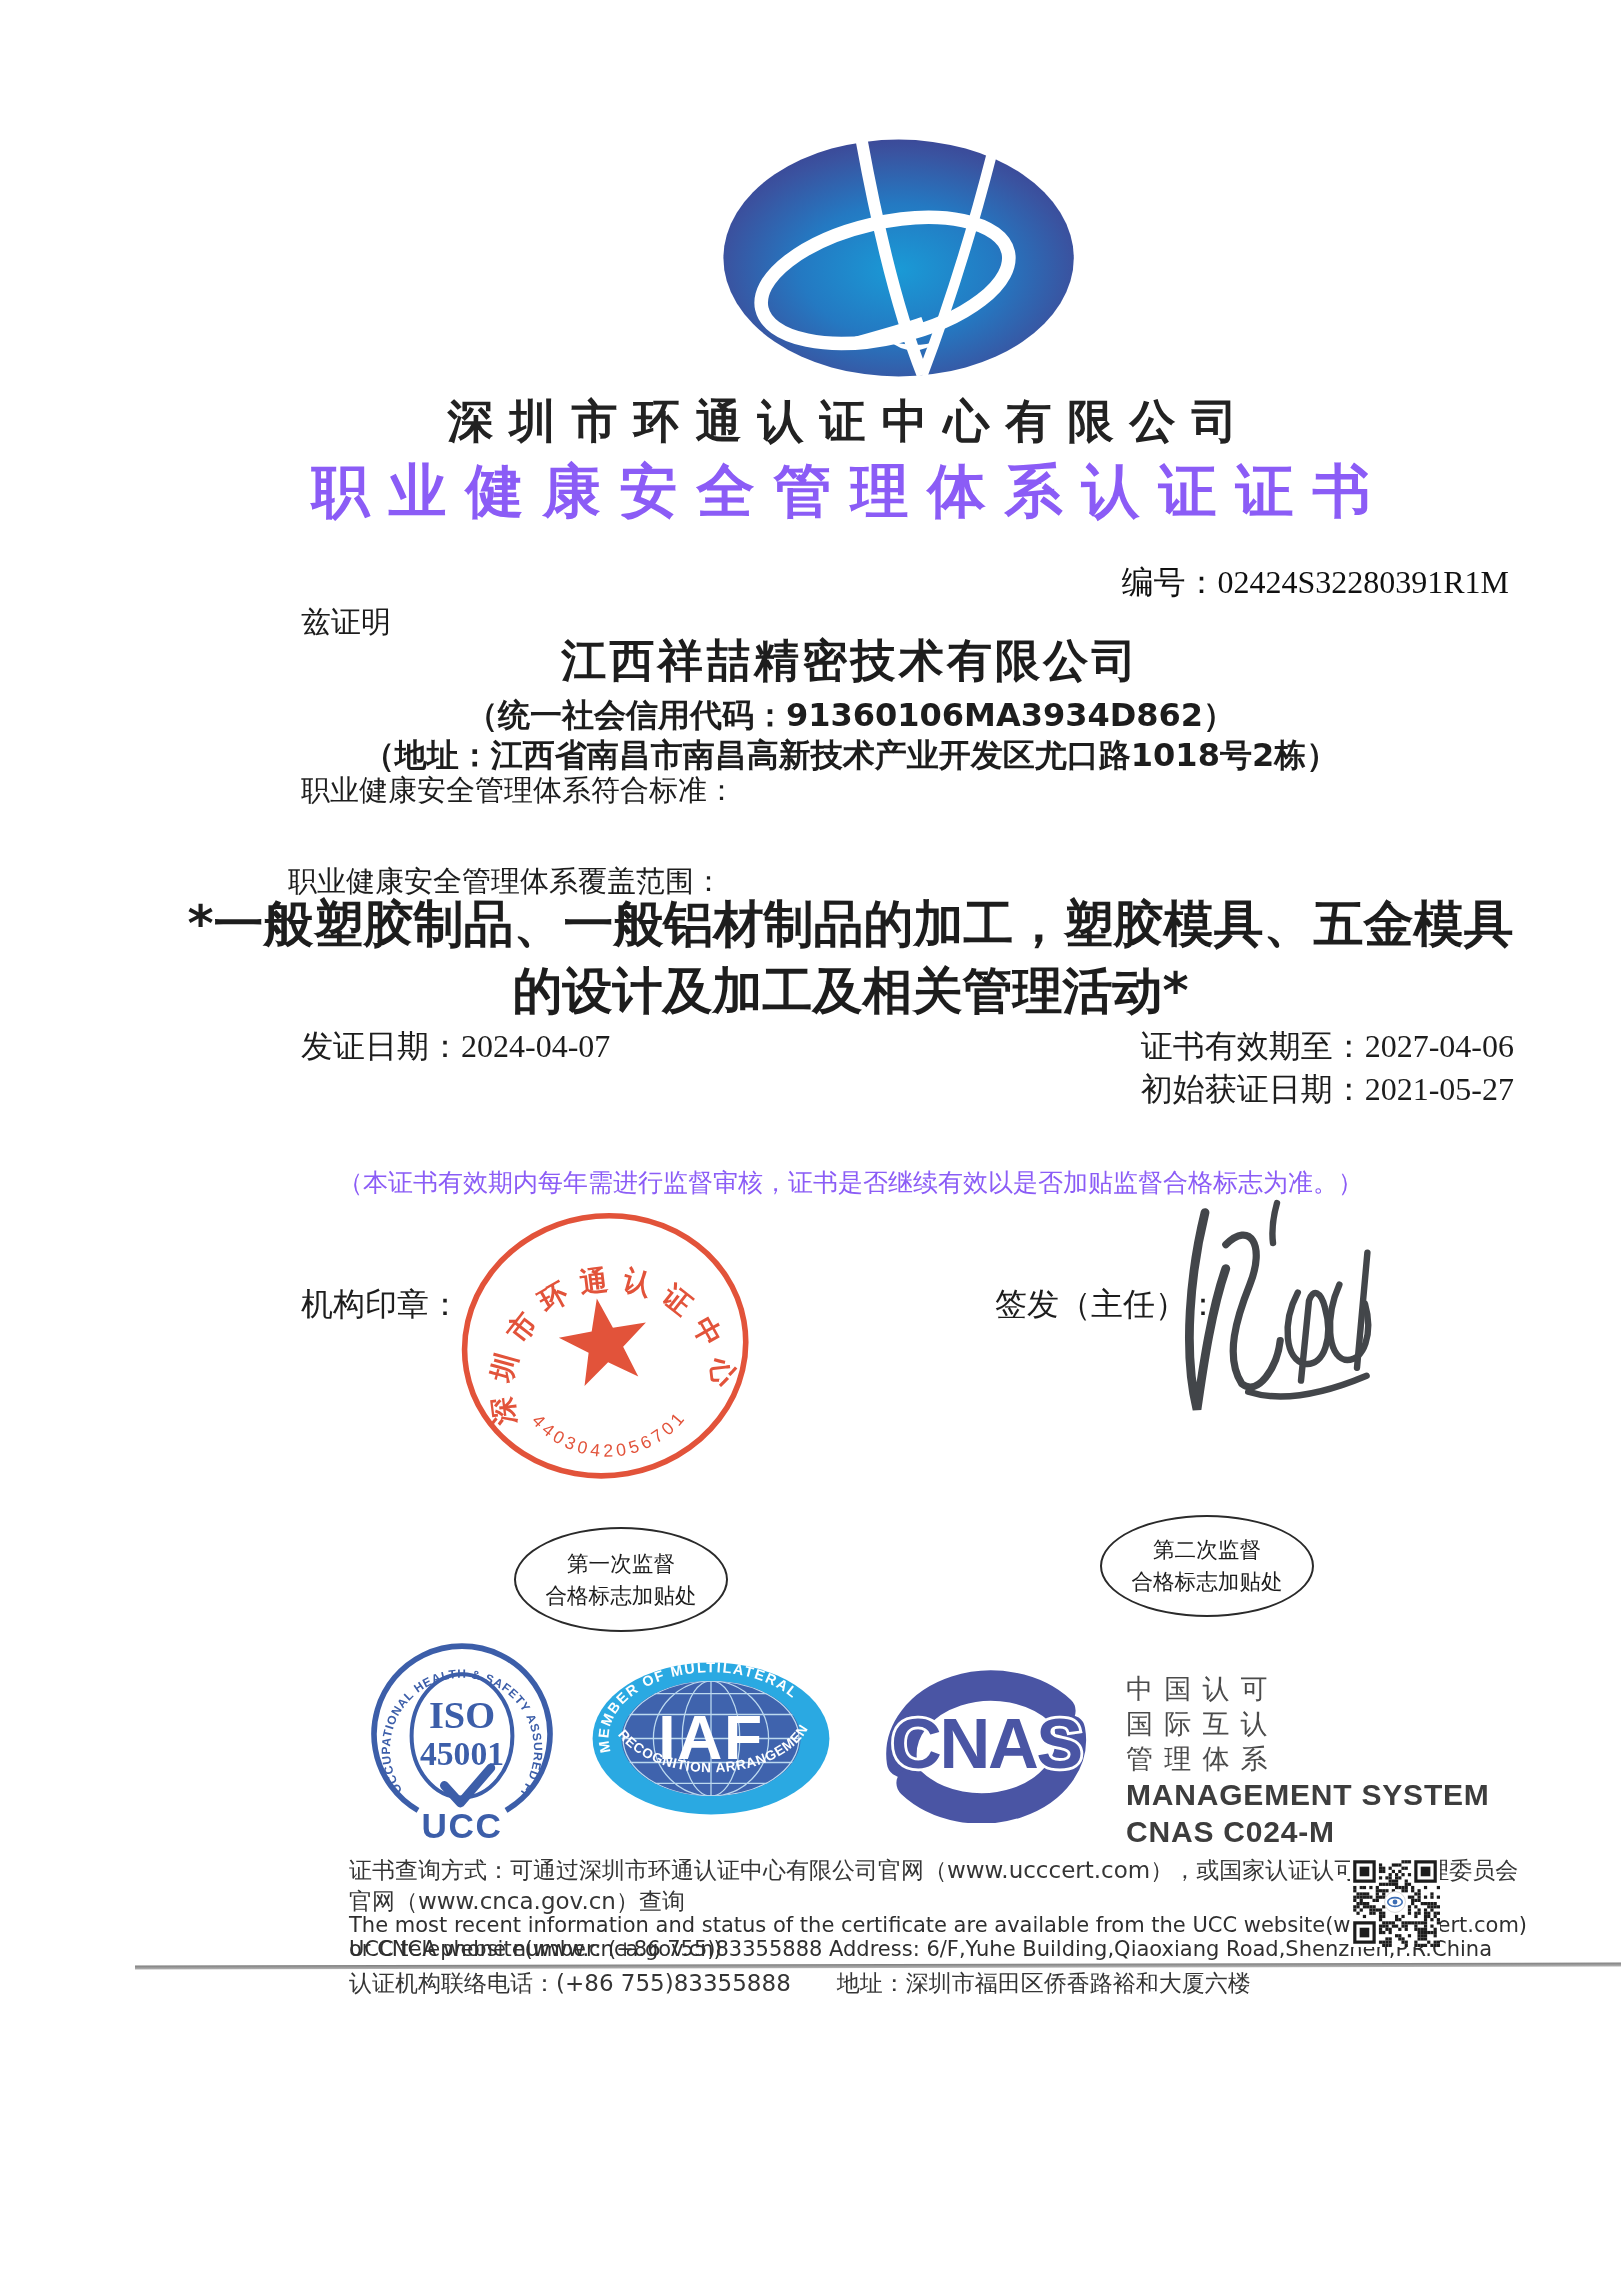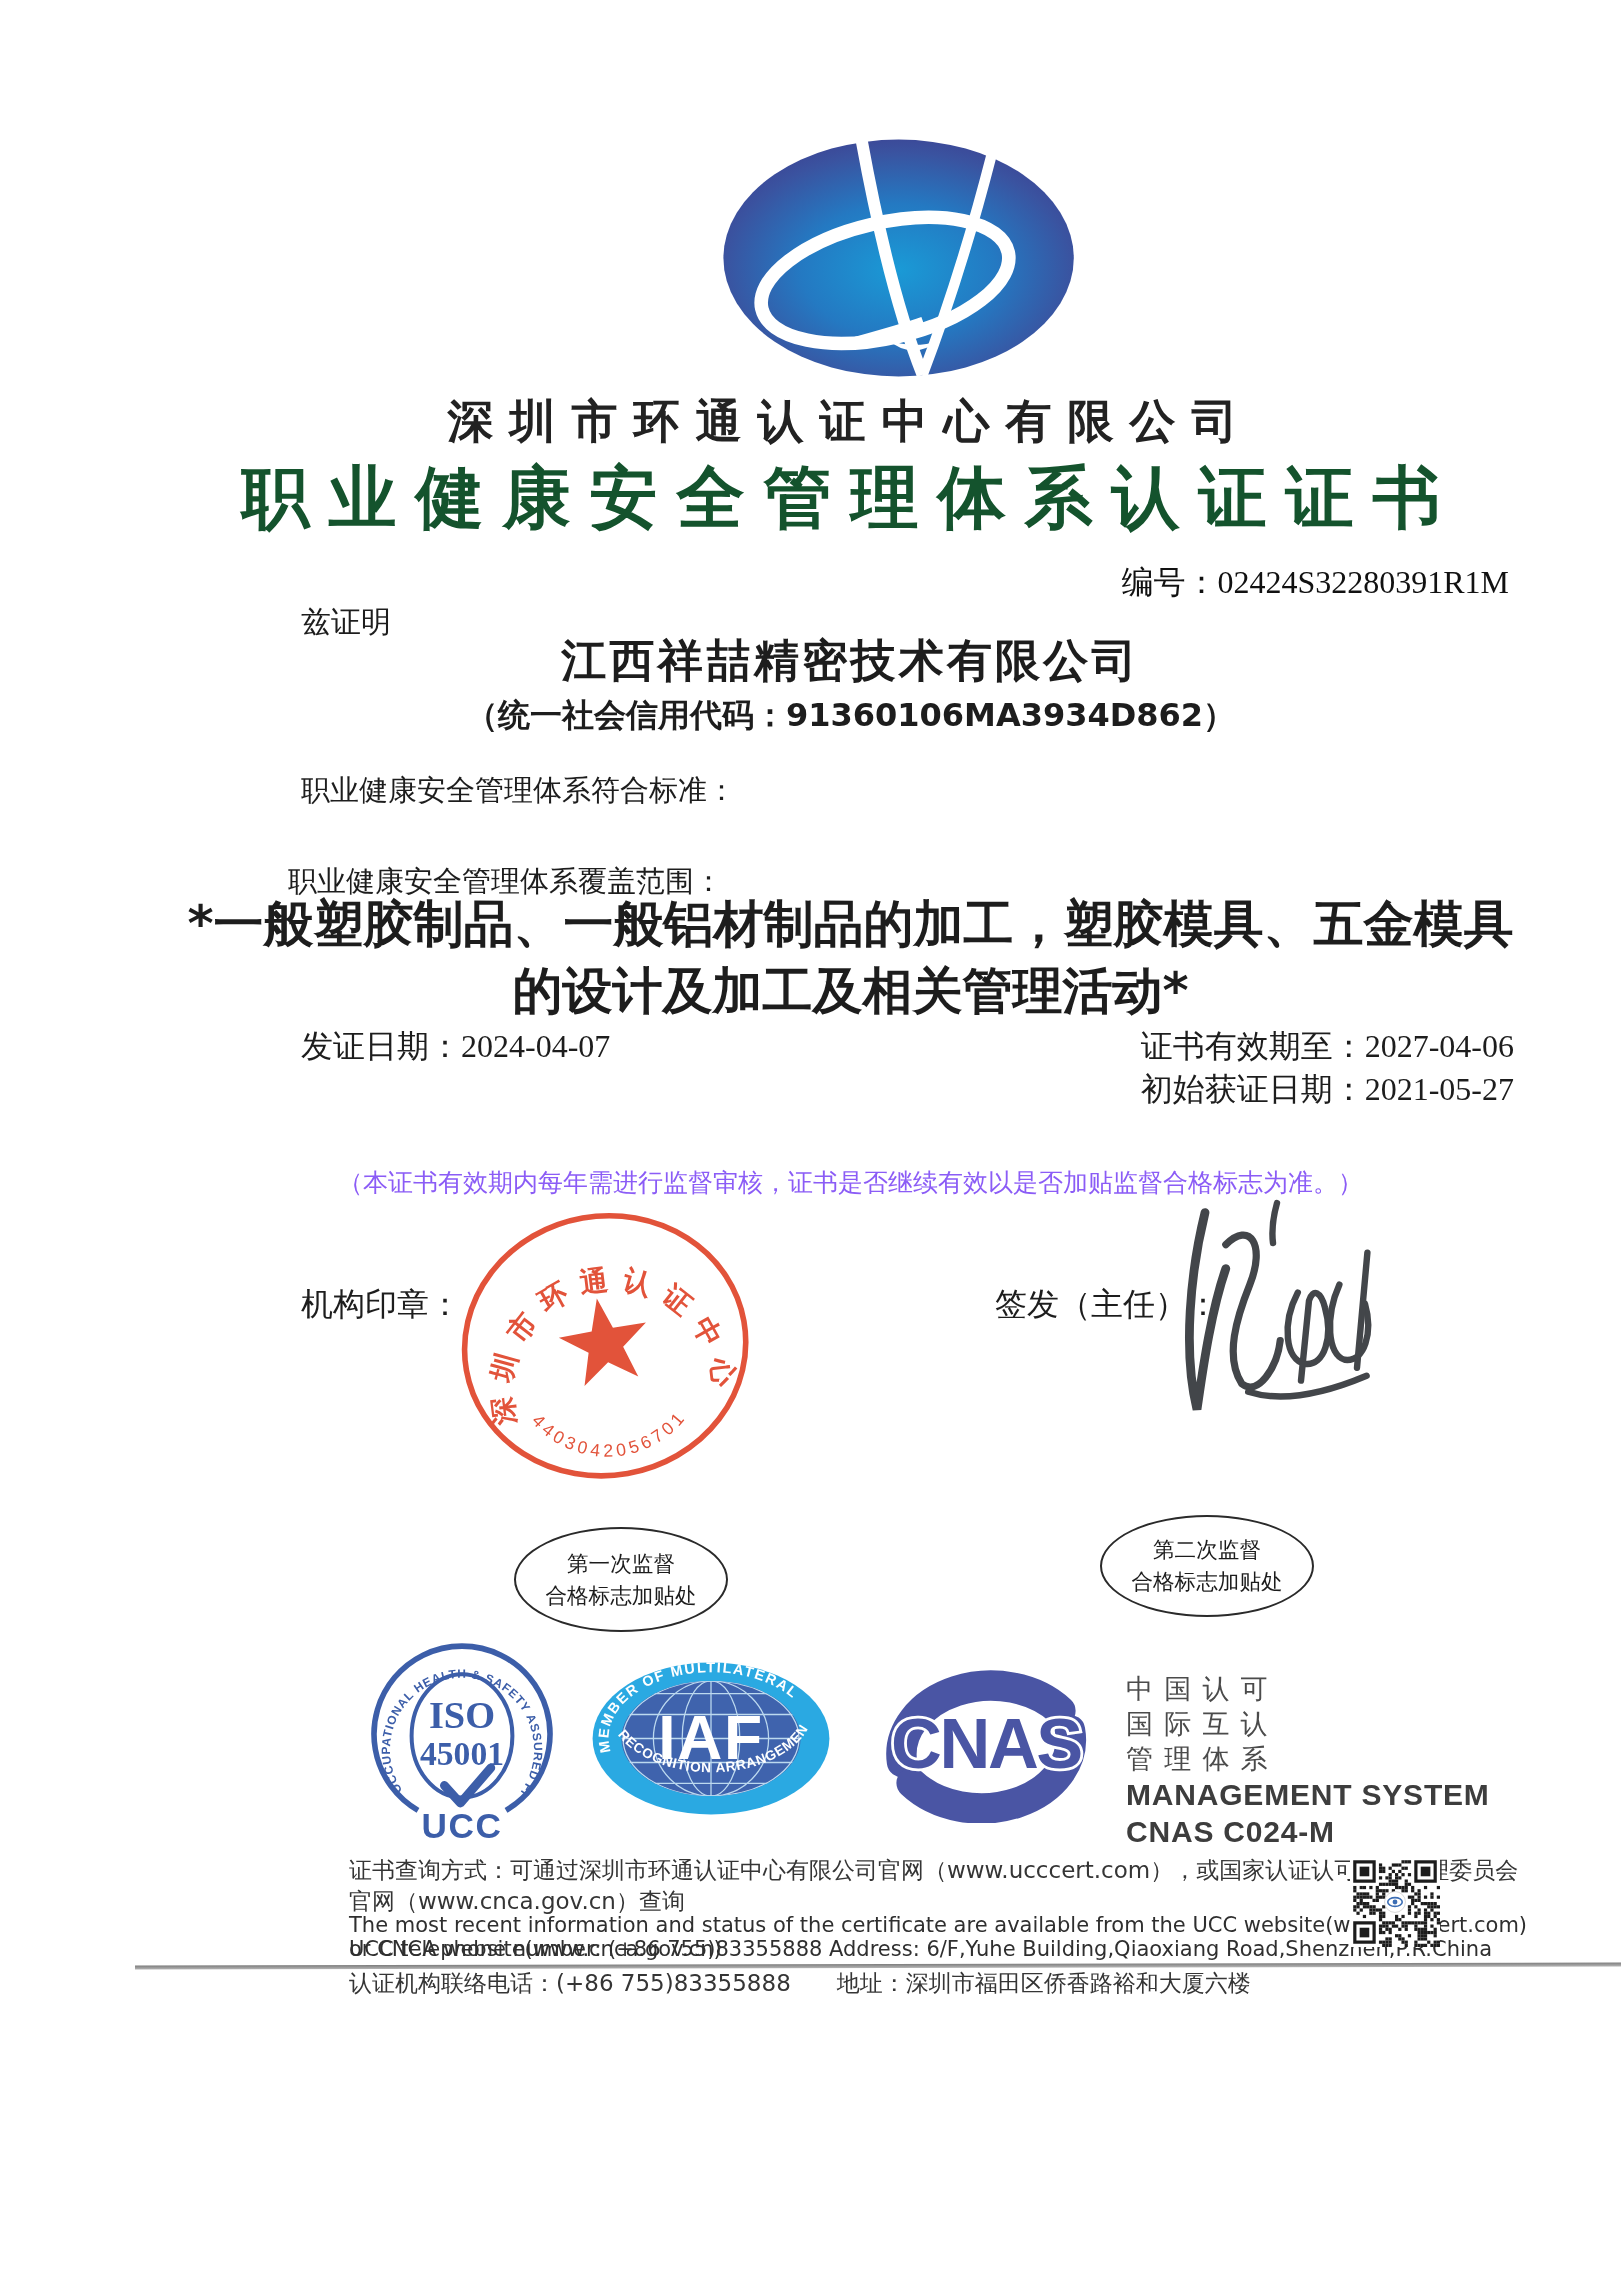--- a/index.html
+++ b/index.html
@@ -4,21 +4,21 @@
 <style>
   html,body{margin:0;padding:0;background:#e8e8e8;}
   .page{
     position:relative;width:1621px;height:2295px;background:#ffffff;
     font-family:"Liberation Serif","DejaVu Serif",serif;color:#1d1d1d;
     overflow:hidden;margin:0 auto;
   }
   .abs{position:absolute;}
   .centercol{position:absolute;left:80px;right:0;text-align:center;}
   .issuer{top:391px;font-size:46px;letter-spacing:16px;font-weight:600;color:#222;}
-  .title{top:453px;font-size:68px;letter-spacing:19px;font-weight:bold;color:#14532d;}
+  .title{top:453px;font-size:58px;letter-spacing:19px;font-weight:bold;color:#8b5cf6;}
   .certno{top:561px;right:112px;font-size:32px;color:#111;}
   .hereby{top:602px;left:301px;font-size:30px;}
   .holder{top:631px;font-size:45px;font-weight:bold;font-family:"DejaVu Sans","Liberation Sans",sans-serif;letter-spacing:3.2px;}
   .credit{top:694px;font-size:32px;font-weight:bold;font-family:"DejaVu Sans","Liberation Sans",sans-serif;}
   .addr{top:734px;font-size:32px;font-weight:bold;font-family:"DejaVu Sans","Liberation Sans",sans-serif;}
   .stdlabel{top:771px;left:301px;font-size:29px;}
   .stdval{top:798px;font-size:51px;font-weight:bold;letter-spacing:1.6px;}
   .scopelabel{top:862px;left:288px;font-size:29px;}
   .scope1{top:891px;font-size:50px;font-weight:bold;font-family:"DejaVu Sans","Liberation Sans",sans-serif;}
   .scope2{top:958px;font-size:50px;font-weight:bold;font-family:"DejaVu Sans","Liberation Sans",sans-serif;}
@@ -73,20 +73,21 @@
     </svg>
   </div>
 
   <div class="centercol issuer">深圳市环通认证中心有限公司</div>
   <div class="centercol title">职业健康安全管理体系认证证书</div>
   <div class="abs certno"><span>编号：</span><span>02424S32280391R1M</span></div>
 
   <div class="abs hereby">兹证明</div>
   <div class="centercol holder">江西祥喆精密技术有限公司</div>
   <div class="centercol credit">（统一社会信用代码：91360106MA3934D862）</div>
+  <div class="centercol addr">（地址：江西省南昌市南昌高新技术产业开发区尤口路1018号2栋）</div>
   <div class="abs stdlabel">职业健康安全管理体系符合标准：</div>
   <div class="abs scopelabel">职业健康安全管理体系覆盖范围：</div>
   <div class="centercol scope1">*一般塑胶制品、一般铝材制品的加工，塑胶模具、五金模具</div>
   <div class="centercol scope2">的设计及加工及相关管理活动*</div>
 
   <div class="abs daterow-left"><span>发证日期：</span><span>2024-04-07</span></div>
   <div class="abs daterow-right1"><span>证书有效期至：</span><span>2027-04-06</span></div>
   <div class="abs daterow-right2"><span>初始获证日期：</span><span>2021-05-27</span></div>
 
   <div class="centercol note">（本证书有效期内每年需进行监督审核，证书是否继续有效以是否加贴监督合格标志为准。）</div>

